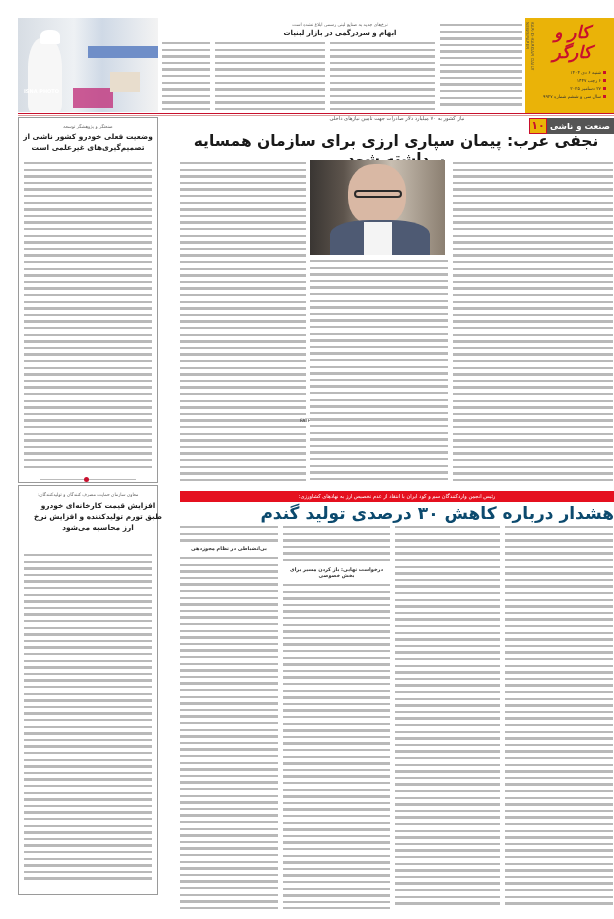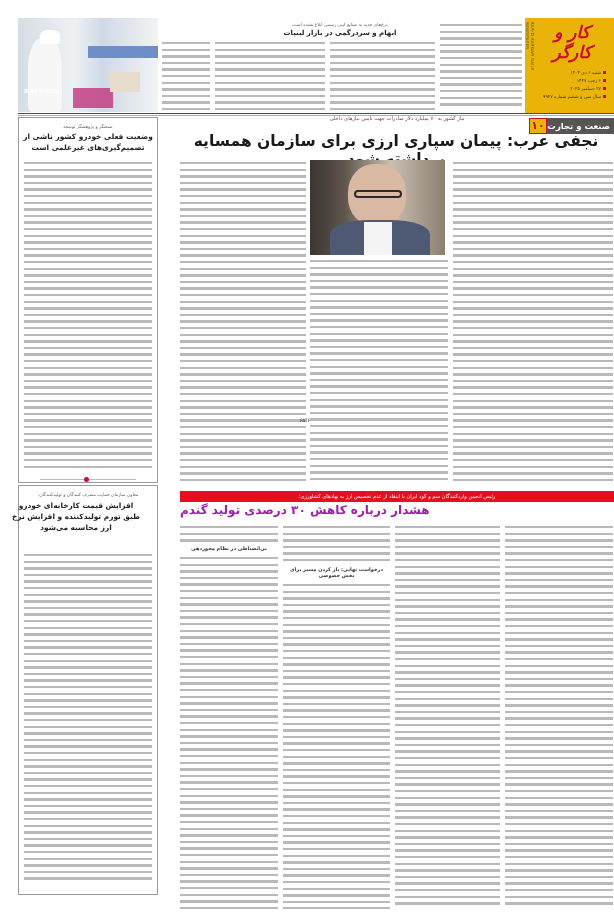--- a/index.html
+++ b/index.html
@@ -28,26 +28,26 @@
   
   #main-kicker { left: 180px; top: 115px; width: 434px; text-align: center; font-size: 5.2px; color: #555; }
   #main-title { left: 182px; top: 132px; width: 428px; text-align: center; font-size: 15.5px; font-weight: bold; color: #1a1a1a; letter-spacing: -0.3px; }
   #main-photo { left: 310px; top: 160px; width: 135px; height: 95px; overflow: hidden; background: linear-gradient(90deg, #3a3633 0%, #5d544c 25%, #c9bfb2 60%, #8b7f71 100%); }
   
   #left-box { left: 18px; top: 117px; width: 140px; height: 366px; border: 1px solid #9a9a9a; }
   #lb-kicker { left: 18px; top: 124px; width: 140px; text-align: center; font-size: 4.5px; color: #666; }
   #lb-title { left: 20px; top: 131px; width: 136px; text-align: center; font-size: 7.4px; font-weight: bold; color: #222; line-height: 11px; }
   #left-box2 { left: 18px; top: 485px; width: 140px; height: 410px; border: 1px solid #9a9a9a; }
   #lb2-kicker { left: 18px; top: 492px; width: 140px; text-align: center; font-size: 4.5px; color: #666; }
-  #lb2-title { left: 10px; top: 500px; width: 132px; text-align: center; font-size: 7.4px; font-weight: bold; color: #222; line-height: 11px; }
+  #lb2-title { left: 32px; top: 500px; width: 132px; text-align: center; font-size: 7.4px; font-weight: bold; color: #222; line-height: 11px; }
   #divider-dot { left: 84px; top: 477px; width: 5px; height: 5px; background: #c8102e; border-radius: 50%; }
   #divider-line { left: 40px; top: 479px; width: 96px; height: 1px; background: #bbb; }
   
   #red-banner { left: 180px; top: 491px; width: 434px; height: 11px; background: #e5101f; color: #fff; font-size: 5.2px; text-align: center; line-height: 11px; }
-  #bottom-title { left: 180px; top: 503px; width: 434px; text-align: left; font-size: 12px; font-weight: bold; color: #a21caf; }
+  #bottom-title { left: 180px; top: 503px; width: 434px; text-align: right; font-size: 17px; font-weight: bold; color: #0c4a6e; }
   .subhead { font-size: 5px; font-weight: bold; color: #333; text-align: center; }
 </style>
 </head>
 <body>
 
 <div class="abs" id="masthead">
   <div class="abs" id="latin-vert">KAR-O-KARGAR DAILY NEWSPAPER</div>
   <div class="abs" id="logo">کار و کارگر</div>
   <div class="abs mh-line" style="top:52px">
       <span class="mh-bullet"></span>
@@ -61,21 +61,21 @@
       <span class="mh-bullet"></span>
       <span>۲۷ دسامبر ۲۰۲۵</span>
     </div>
   <div class="abs mh-line" style="top:76px">
       <span class="mh-bullet"></span>
       <span>سال سی و ششم شماره ۹۹۲۷</span>
     </div>
 </div>
 <div class="abs" id="section-bar"></div>
 <div class="abs" id="section-num">۱۰</div>
-<div class="abs" id="section-label">صنعت و تجارت</div>
+<div class="abs" id="section-label">صنعت و ناشی</div>
 
 <div class="abs red-rule" style="left:18px; top:113px; width:596px;"></div>
 <div class="abs" style="left:18px; top:115px; width:596px; height:1px; background:#d99;"></div>
 
 <div class="abs" id="top-kicker">نرخ‌های جدید به صنایع لبنی رسمی ابلاغ نشده است</div>
 <div class="abs" id="top-title">ابهام و سردرگمی در بازار لبنیات</div>
 <div class="abs txt" style="left:440px; top:22px; width:82px; height:88px;">
     <span class="filler"></span>
   </div>
 <div class="abs txt" style="left:330px; top:40px; width:105px; height:70px;">

